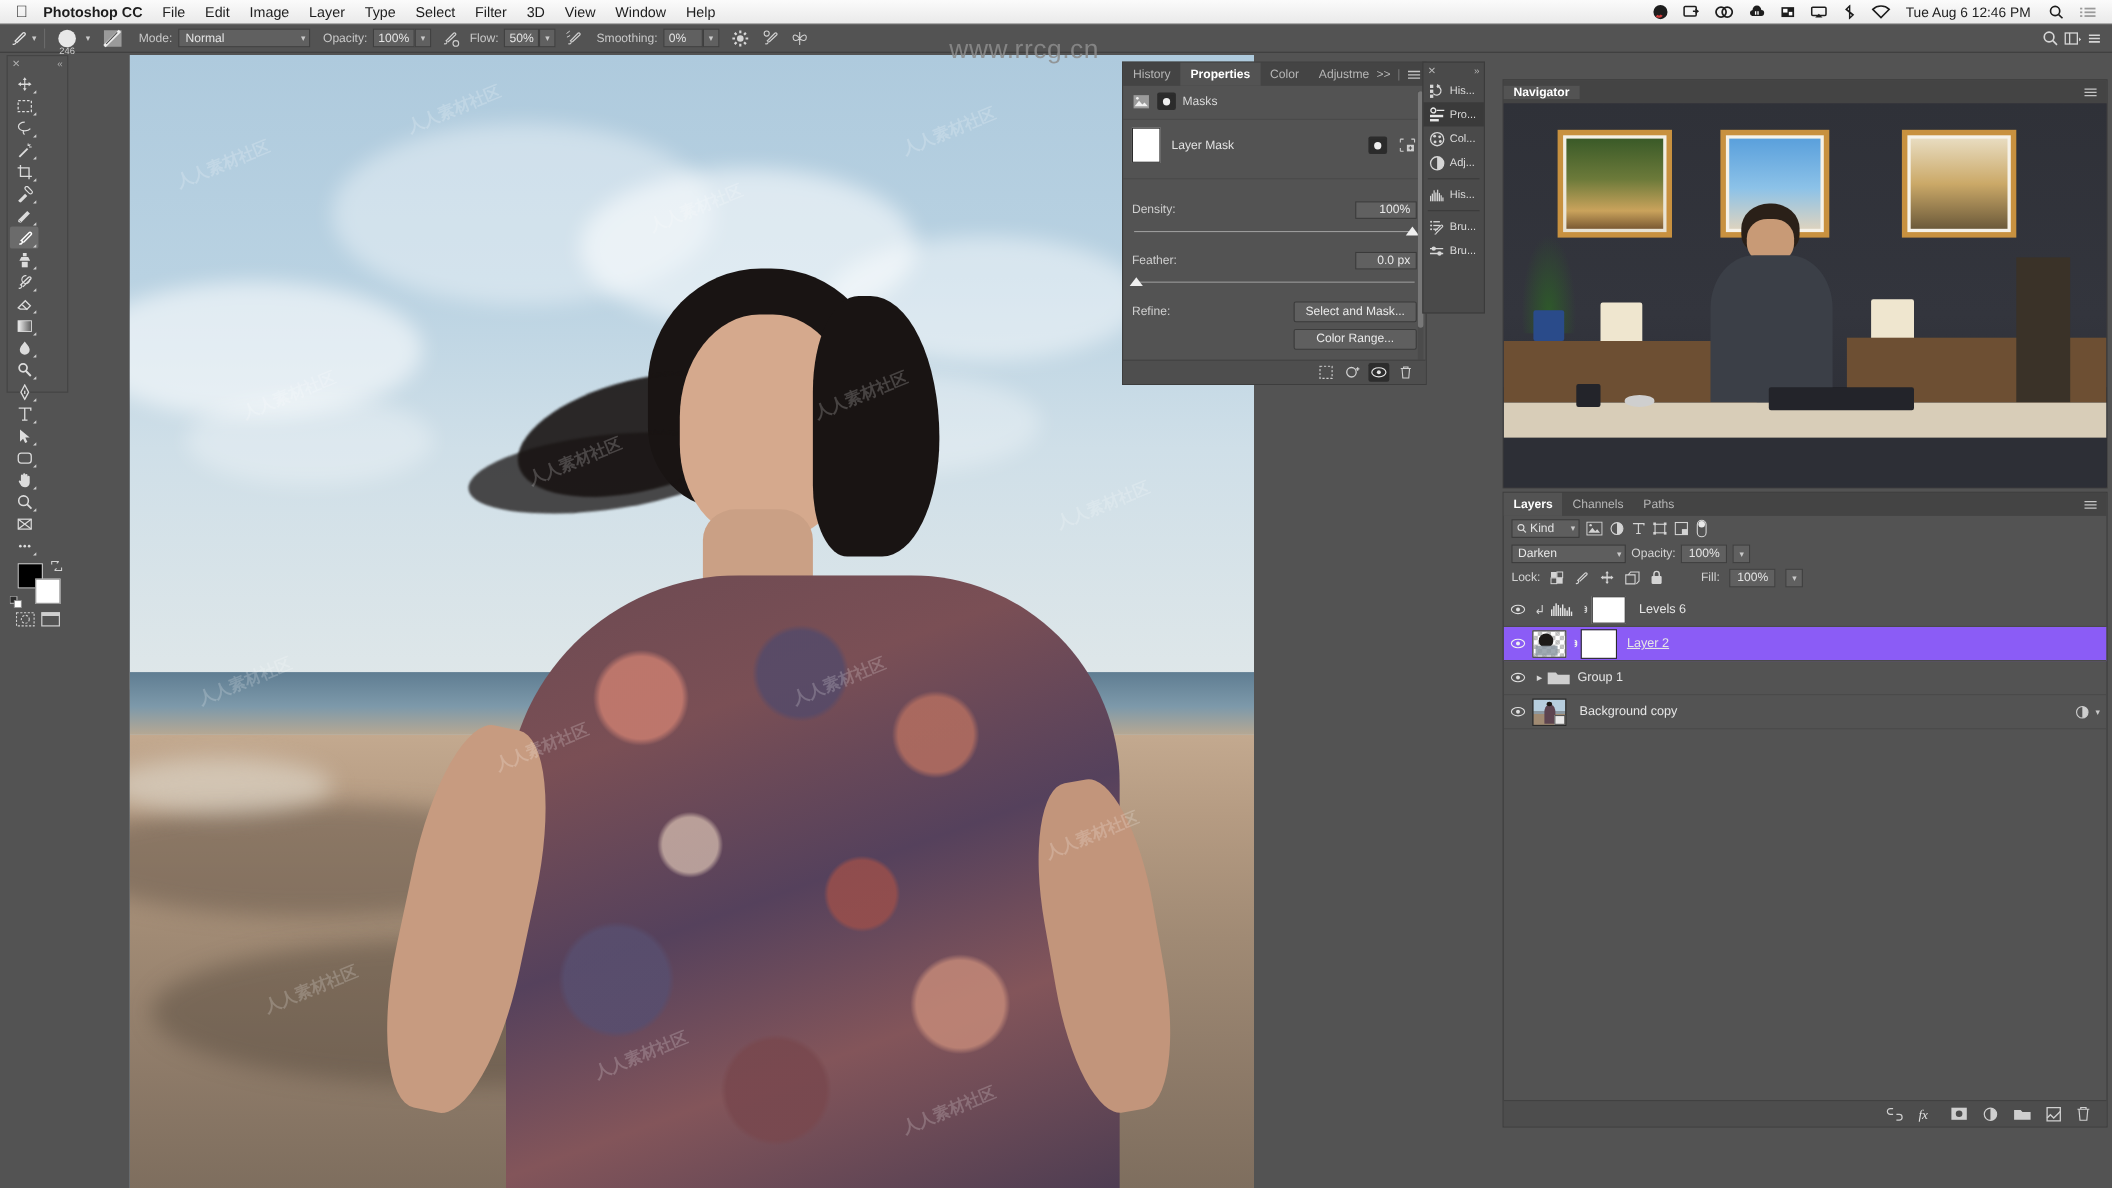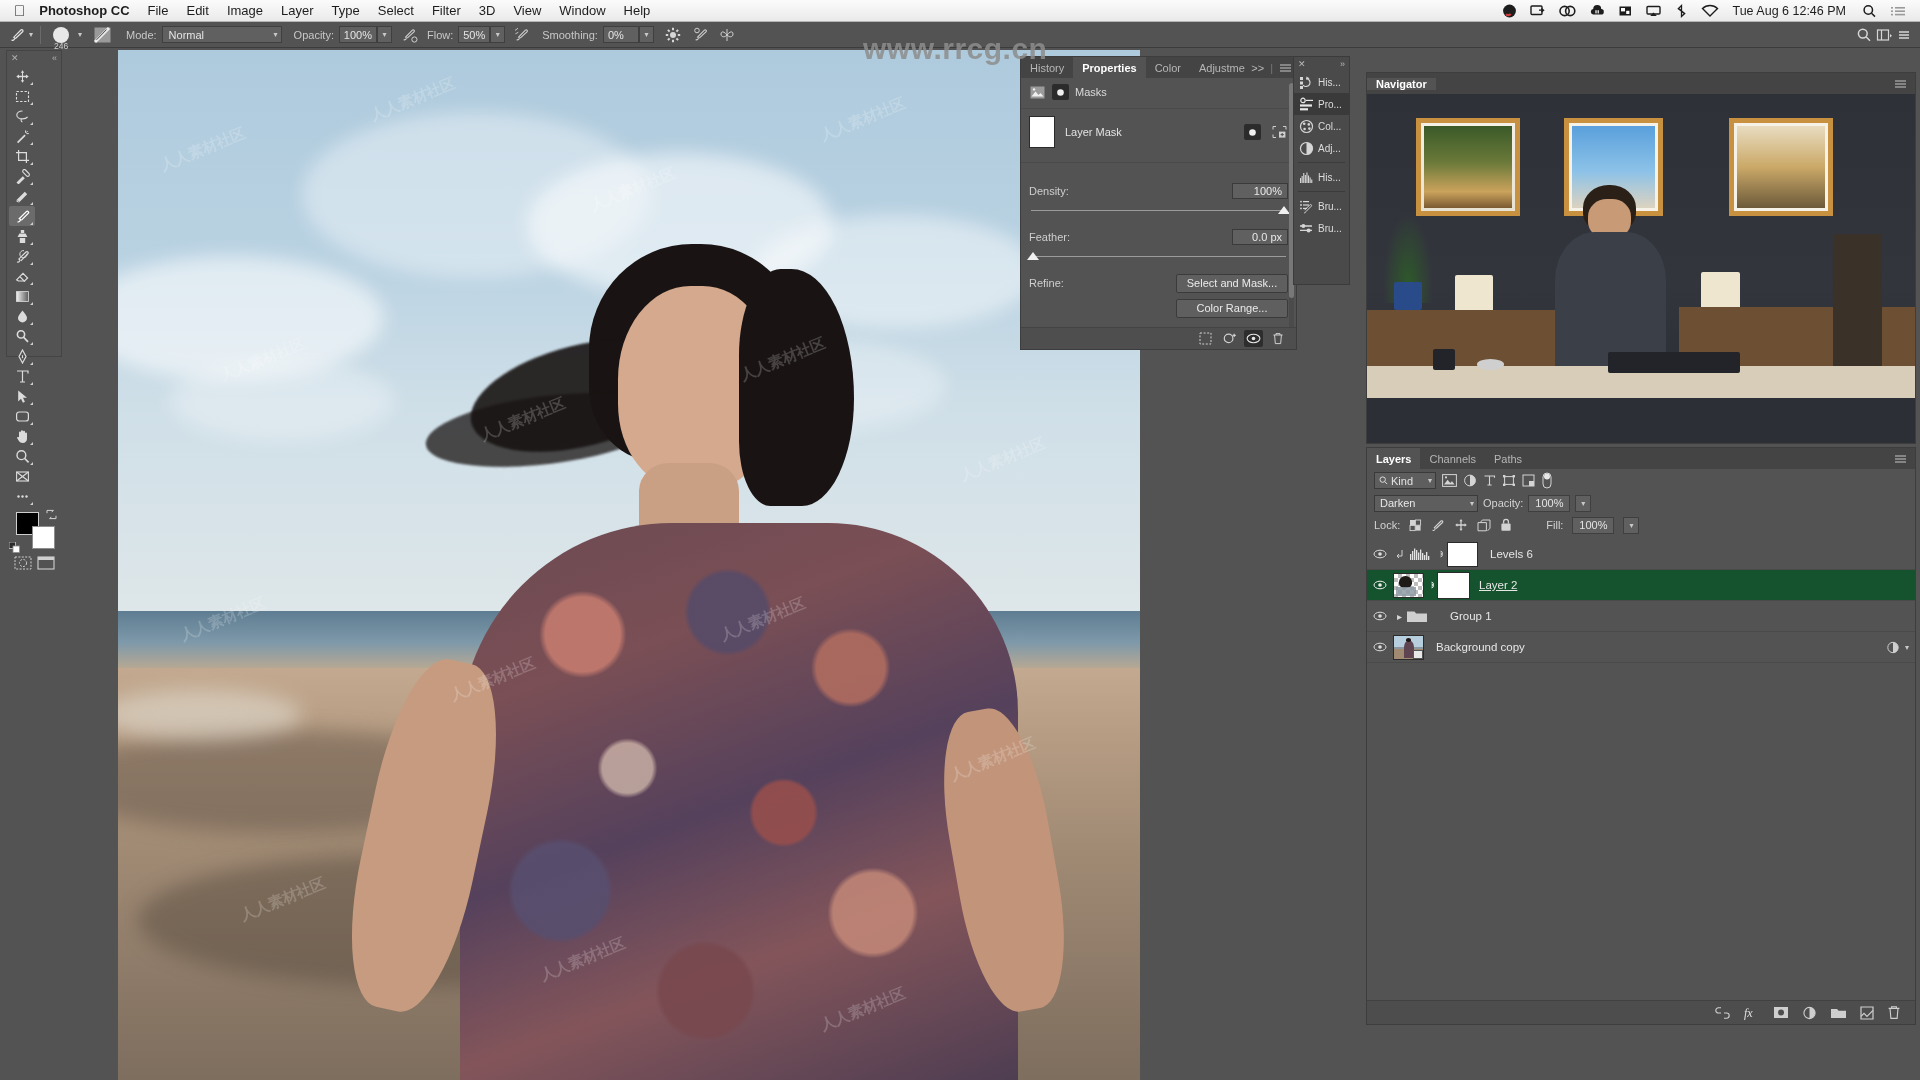--- a/index.html
+++ b/index.html
@@ -25,21 +25,21 @@
   .brush-chip{width:26px;height:22px;display:flex;flex-direction:column;align-items:center;justify-content:center;position:relative;}
   .brush-dot{width:16px;height:16px;border-radius:50%;background:#e8e8e8;}
   .brush-num{position:absolute;bottom:-5px;font-size:8.5px;color:#cfcfcf;}
   .caret{font-size:8px;color:#c9c9c9;}
   .lbl{color:#c8c8c8;margin-right:5px;}
   .field{background:#606060;border:1px solid #3f3f3f;height:17px;display:flex;align-items:center;
     padding:0 4px;color:#e4e4e4;font-size:11px;}
   .dd{background:#606060;border:1px solid #3f3f3f;height:17px;display:flex;align-items:center;
     justify-content:space-between;padding:0 3px 0 6px;color:#e4e4e4;font-size:11px;}
   .icobtn{width:20px;height:20px;display:flex;align-items:center;justify-content:center;color:#cfcfcf;}
-  .wm-opt{position:absolute;left:863px;top:10px;font-size:30px;font-weight:bold;color:#8d8d8d;letter-spacing:.5px;opacity:.85;}
+  .wm-opt{position:absolute;left:863px;top:10px;font-size:24px;font-weight:normal;color:#8d8d8d;letter-spacing:.5px;opacity:.85;}
 
   
   #toolbar{position:absolute;left:6px;top:50px;width:56px;height:307px;background:#535353;
     border:1px solid #444;z-index:40;}
   #tb-head{height:13px;display:flex;align-items:center;justify-content:space-between;padding:0 4px;}
   #tb-head span{font-size:9px;color:#b0b0b0;}
   .tgrid{display:flex;flex-wrap:wrap;padding:2px 2px 0 2px;}
   .tcell{width:26px;height:20px;display:flex;align-items:center;justify-content:center;position:relative;color:#dcdcdc;}
   .tcell.sel{background:#6b6b6b;border-radius:2px;}
   .tcell .crn{position:absolute;right:2px;bottom:1px;width:0;height:0;
@@ -117,21 +117,21 @@
   #layers{left:1366px;top:447px;width:550px;height:578px;}
   .lfilter{height:23px;display:flex;align-items:center;gap:6px;padding:0 7px;}
   .kind{background:#5e5e5e;border:1px solid #3a3a3a;width:62px;height:17px;display:flex;
     align-items:center;justify-content:space-between;padding:0 3px 0 4px;font-size:11px;color:#e2e2e2;}
   .lblend{height:22px;display:flex;align-items:center;gap:5px;padding:0 7px;}
   .blenddd{background:#5e5e5e;border:1px solid #3a3a3a;width:104px;height:17px;display:flex;
     align-items:center;justify-content:space-between;padding:0 3px 0 5px;font-size:11px;color:#e8e8e8;}
   .lock{height:22px;display:flex;align-items:center;gap:9px;padding:0 7px;}
   .llist{position:absolute;left:0;top:91px;width:548px;height:463px;overflow:hidden;}
   .lrow{height:31px;display:flex;align-items:center;border-bottom:1px solid #4a4a4a;position:relative;}
-  .lrow.sel{background:#14532d;align-items:center;}
+  .lrow.sel{background:#8b5cf6;align-items:center;}
   .eye{width:26px;display:flex;align-items:center;justify-content:center;color:#dddddd;}
   .lthumb{width:31px;height:25px;border:1px solid #2b2b2b;background:#fff;flex:0 0 auto;}
   .lname{margin-left:12px;font-size:11.5px;color:#e6e6e6;}
   .lname.link{text-decoration:underline;}
   .lfooter{position:absolute;left:0;bottom:0;width:548px;height:24px;background:#4d4d4d;
     border-top:1px solid #414141;display:flex;align-items:center;justify-content:flex-end;gap:13px;padding-right:14px;}
   .lfooter .lf{color:#cfcfcf;display:flex;align-items:center;}
   .checker{background-image:
       linear-gradient(45deg,#bdbdbd 25%,transparent 25%,transparent 75%,#bdbdbd 75%),
       linear-gradient(45deg,#bdbdbd 25%,transparent 25%,transparent 75%,#bdbdbd 75%);
@@ -1038,21 +1038,21 @@
             <ellipse cx="7" cy="5" rx="6" ry="3.8" fill="none" stroke="#dcdcdc" stroke-width="1"></ellipse>
             <circle cx="7" cy="5" r="1.8" fill="#dcdcdc"></circle>
           </svg>
         </div>
       <span style="width:13px;display:flex;justify-content:center;color:#d6d6d6;font-size:10px">▸</span>
       <span>
           <svg width="22" height="18" viewBox="0 0 22 18">
             <path d="M1 4.4h7.4l1.8 2h10.8V15H1z" fill="#cfcfcf"></path>
           </svg>
         </span>
-      <span class="lname" style="margin-left:22px">Group 1</span>
+      <span class="lname" style="margin-left:6px">Group 1</span>
     </div>
 
     <div class="lrow">
       <div class="eye">
           <svg width="14" height="10" viewBox="0 0 14 10">
             <ellipse cx="7" cy="5" rx="6" ry="3.8" fill="none" stroke="#dcdcdc" stroke-width="1"></ellipse>
             <circle cx="7" cy="5" r="1.8" fill="#dcdcdc"></circle>
           </svg>
         </div>
       <div class="lthumb" style="position:relative;overflow:hidden;background:linear-gradient(#b7cede 0 46%,#8c98a0 46% 56%,#a08a72 56% 100%)">

